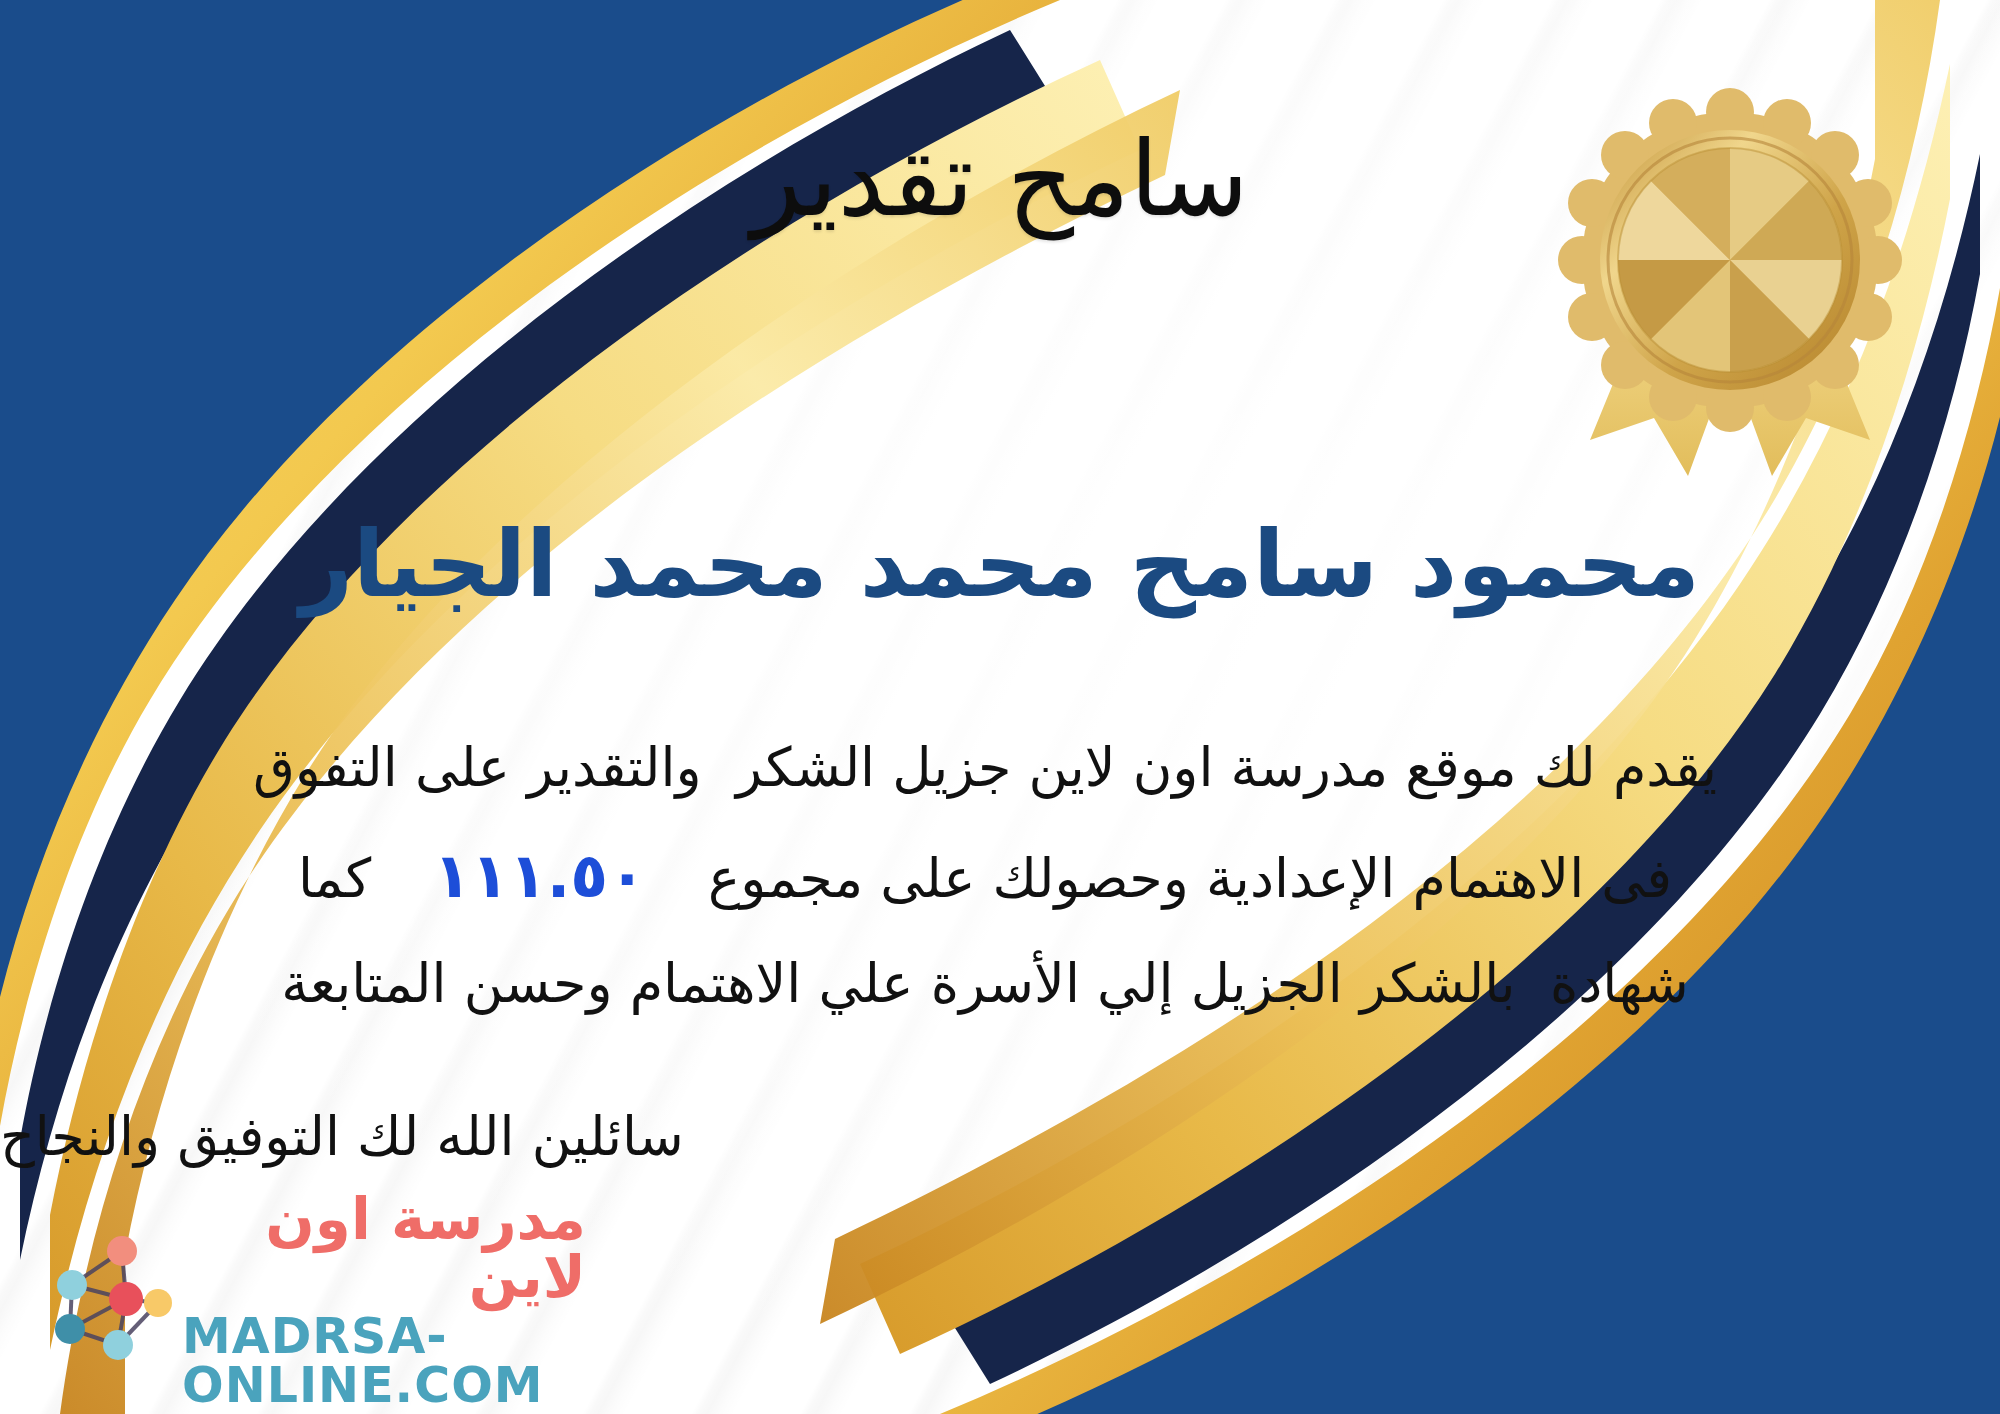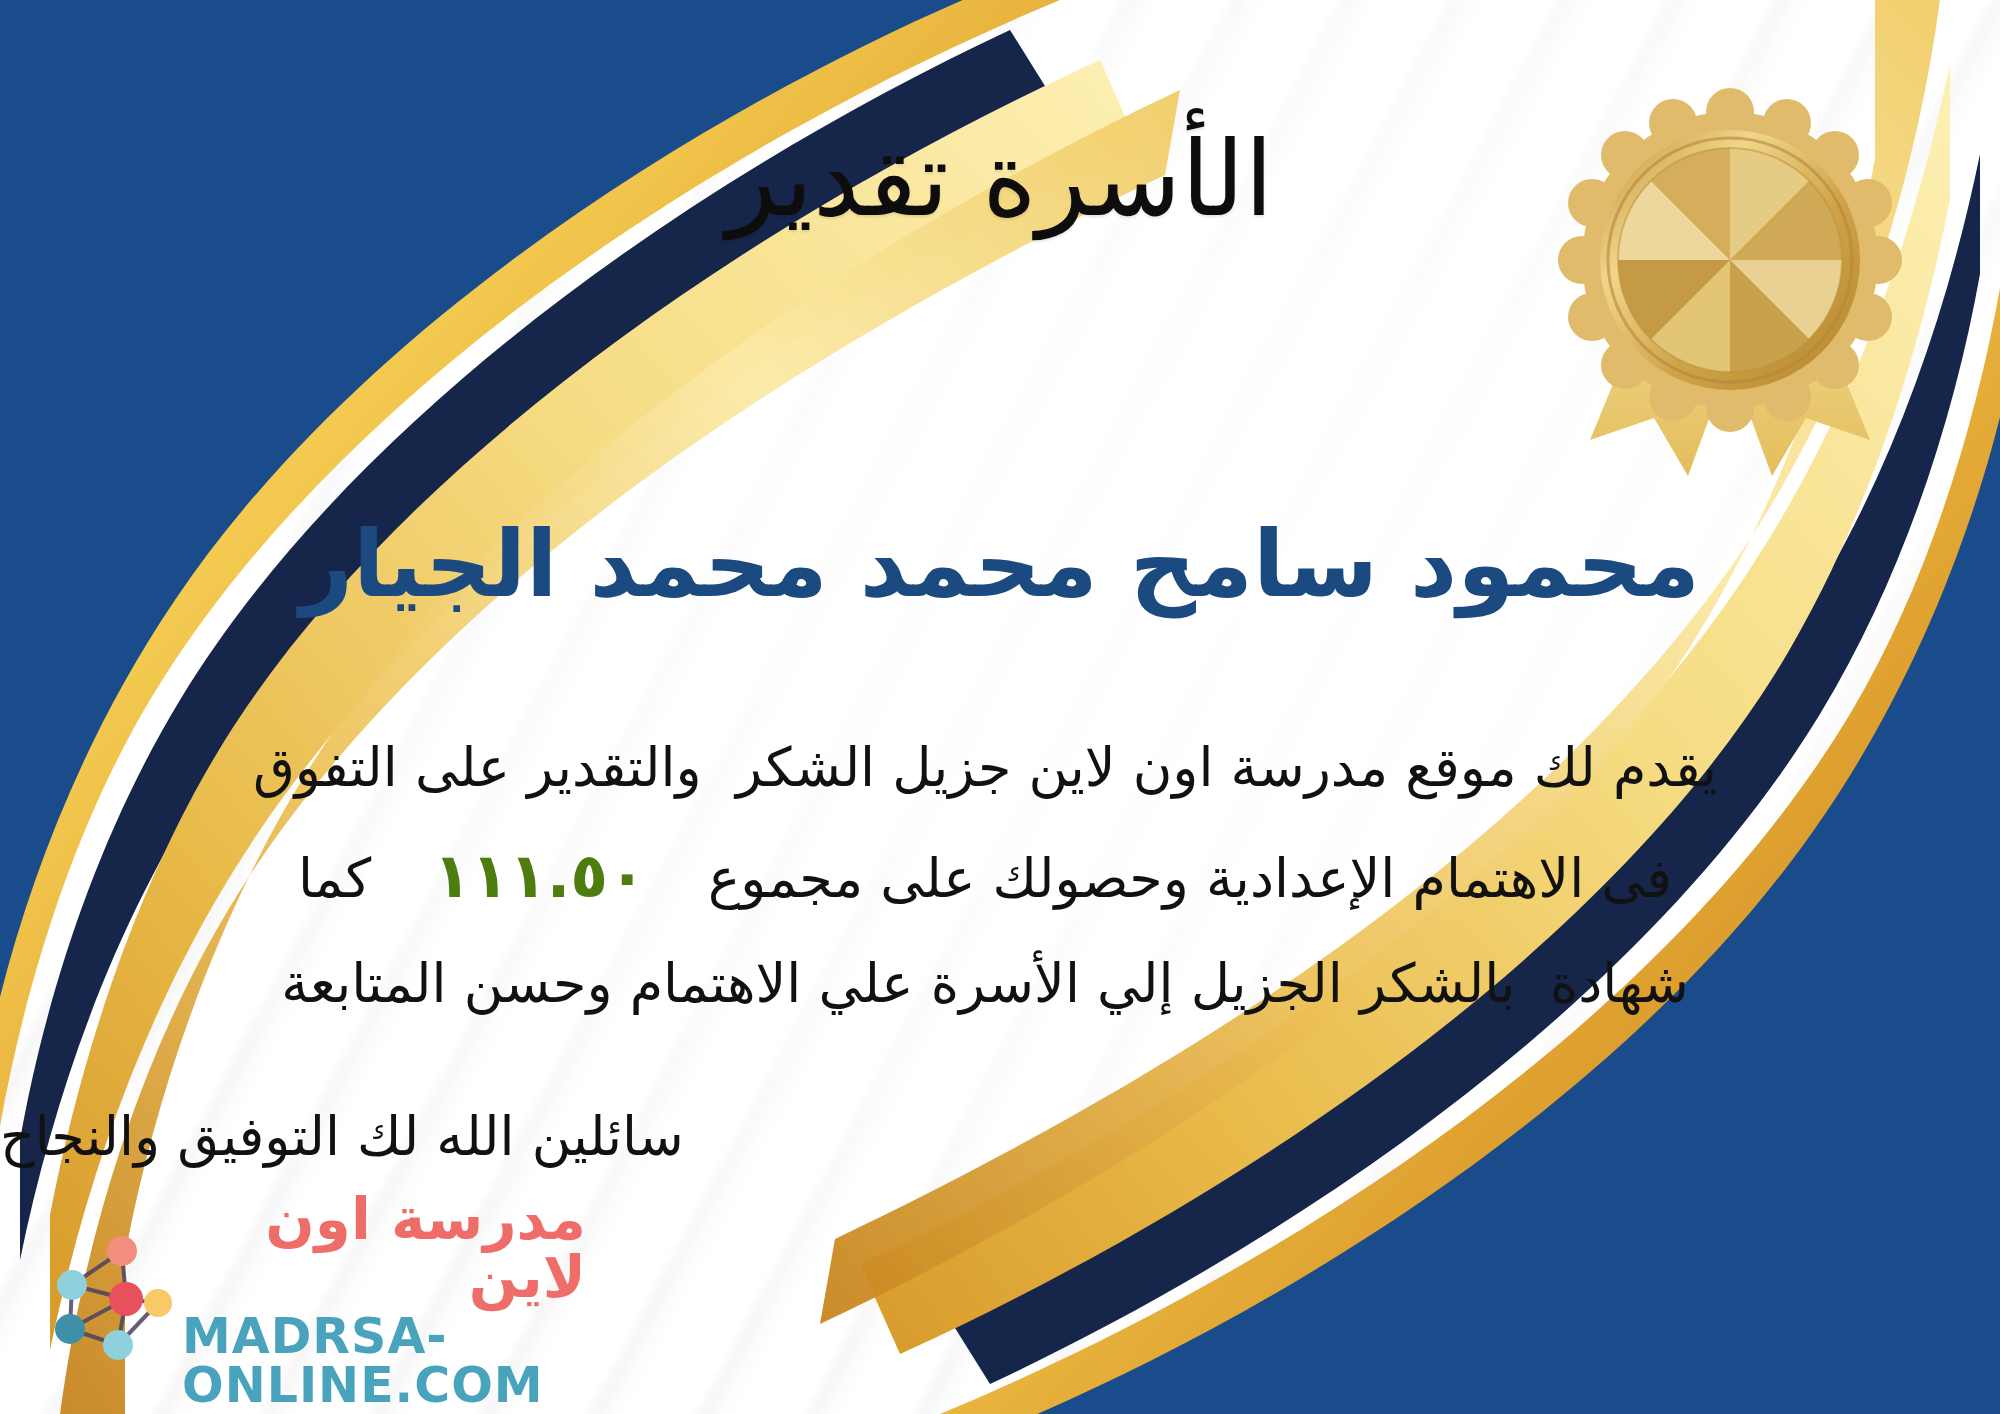--- a/index.html
+++ b/index.html
@@ -94,21 +94,21 @@
     color: #111111;
     font-size: 54px;
     line-height: 1.86;
     font-weight: 400;
   }
   .body-line {
     display: block;
     white-space: pre-wrap;
   }
   .score {
-    color: #4d7c0f;
+    color: #1d4ed8;
     font-weight: 700;
     font-size: 62px;
     letter-spacing: 2px;
     text-align: right;
   }
   .score-gap { display: inline-block; width: 62px; }
 
   .closing-line {
     position: absolute;
     top: 1105px;
@@ -293,21 +293,21 @@
           <path d="M0,-30 L-112,-30 A112,112 0 0,1 -79,-109 Z" fill="#eed79c"></path>
           <path d="M0,-30 L-79,-109 A112,112 0 0,1 0,-142 Z" fill="#d4ae5c"></path>
         </g>
         <circle cx="0" cy="-30" r="112" fill="none" stroke="#b98f33" stroke-width="2" opacity="0.45"></circle>
       </g>
     </svg>
   </div>
 
   <div class="content">
 
-    <div class="cert-title">الأسرة تقدير</div>
+    <div class="cert-title">سامح تقدير</div>
 
     <div class="recipient-name">محمود سامح محمد محمد  الجيار</div>
 
     <div class="body-block">
       <span class="body-line">يقدم لك موقع مدرسة اون لاين جزيل الشكر  والتقدير على التفوق</span>
       <span class="body-line"><span>فى الاهتمام الإعدادية وحصولك على مجموع</span><span class="score-gap"></span><span class="score">١١١.٥٠</span><span class="score-gap"></span><span>كما</span></span>
       <span class="body-line">شهادة  بالشكر الجزيل إلي الأسرة علي الاهتمام وحسن المتابعة</span>
     </div>
 
     <div class="closing-line">سائلين الله لك التوفيق  والنجاح</div>

